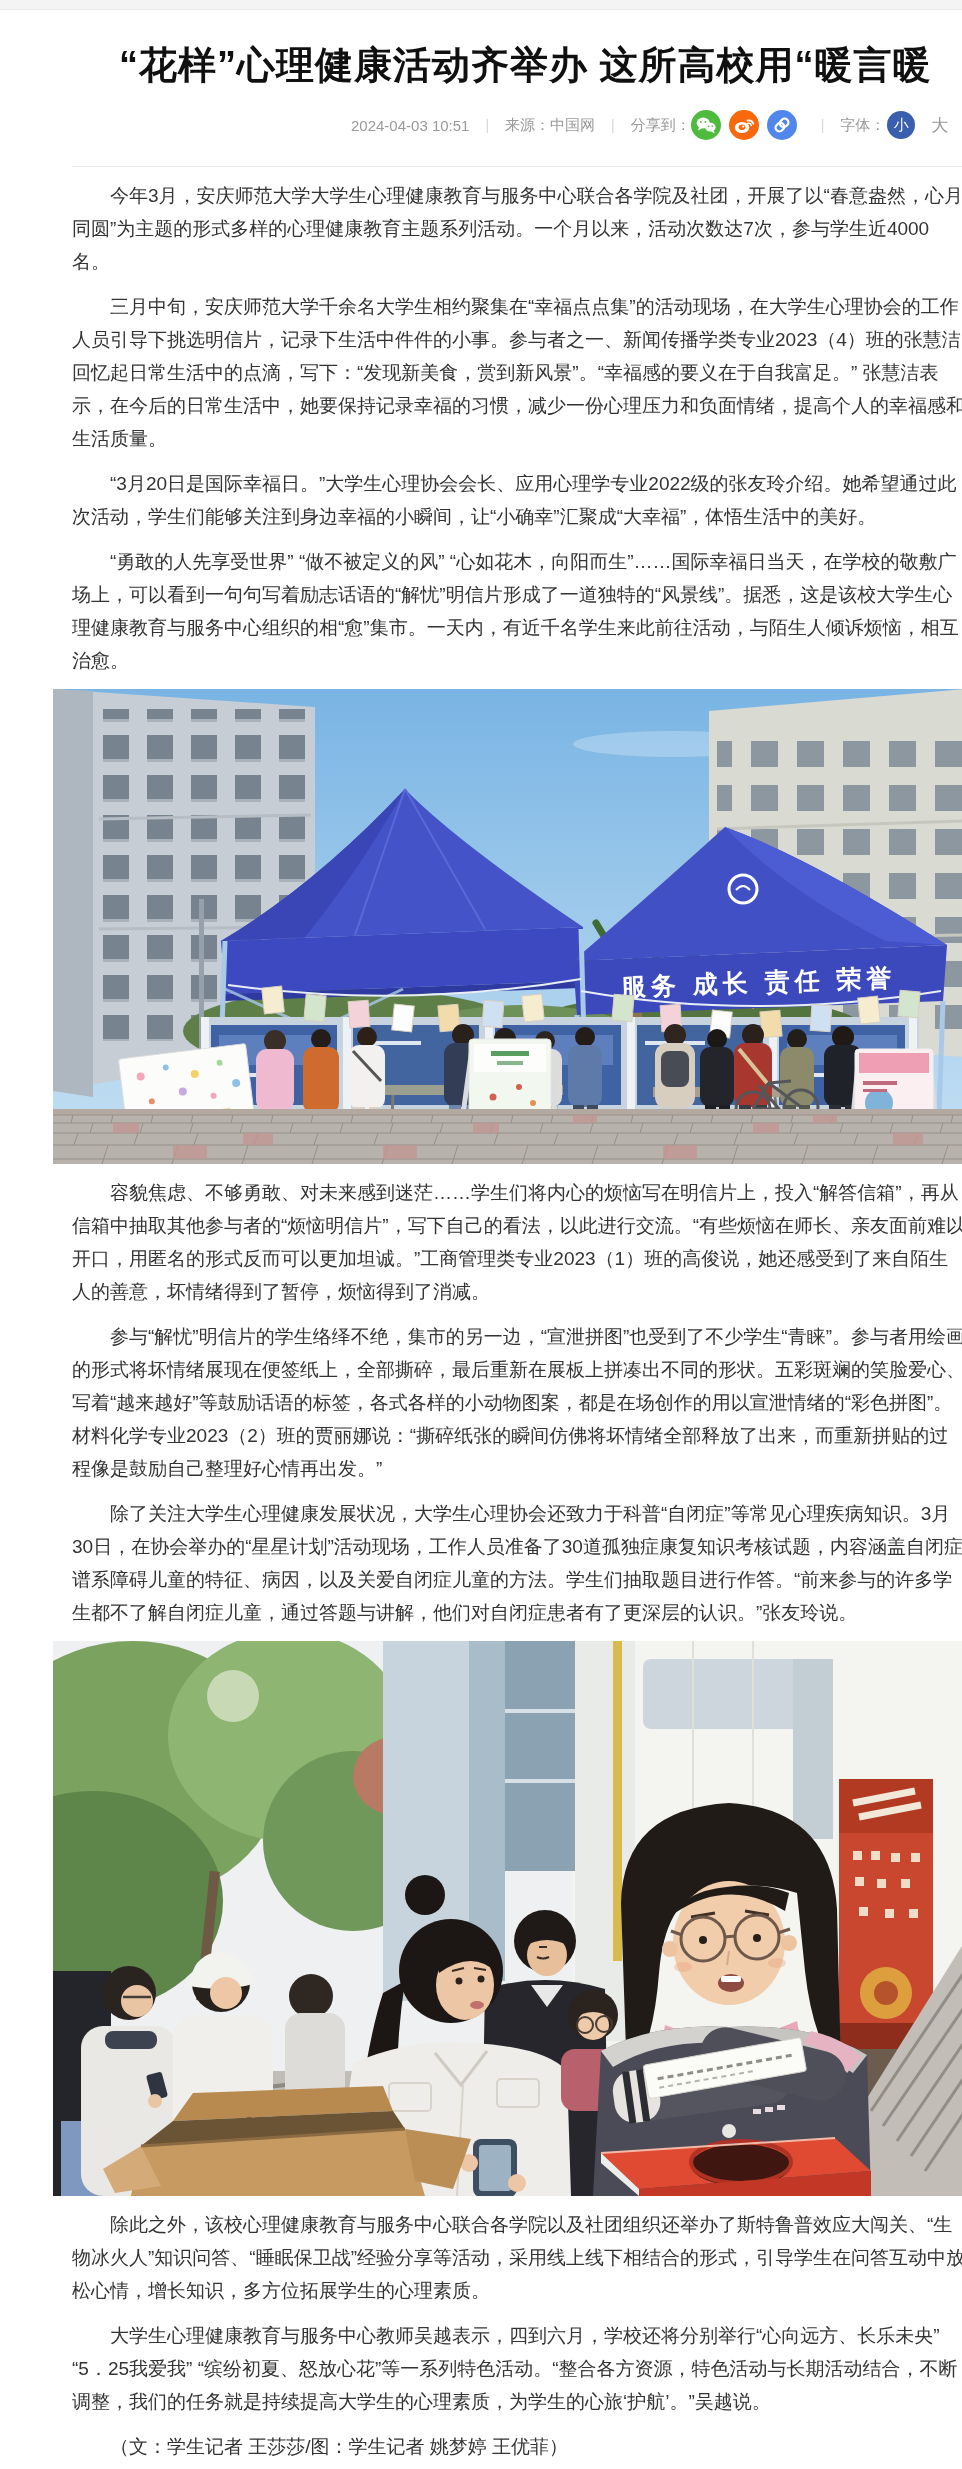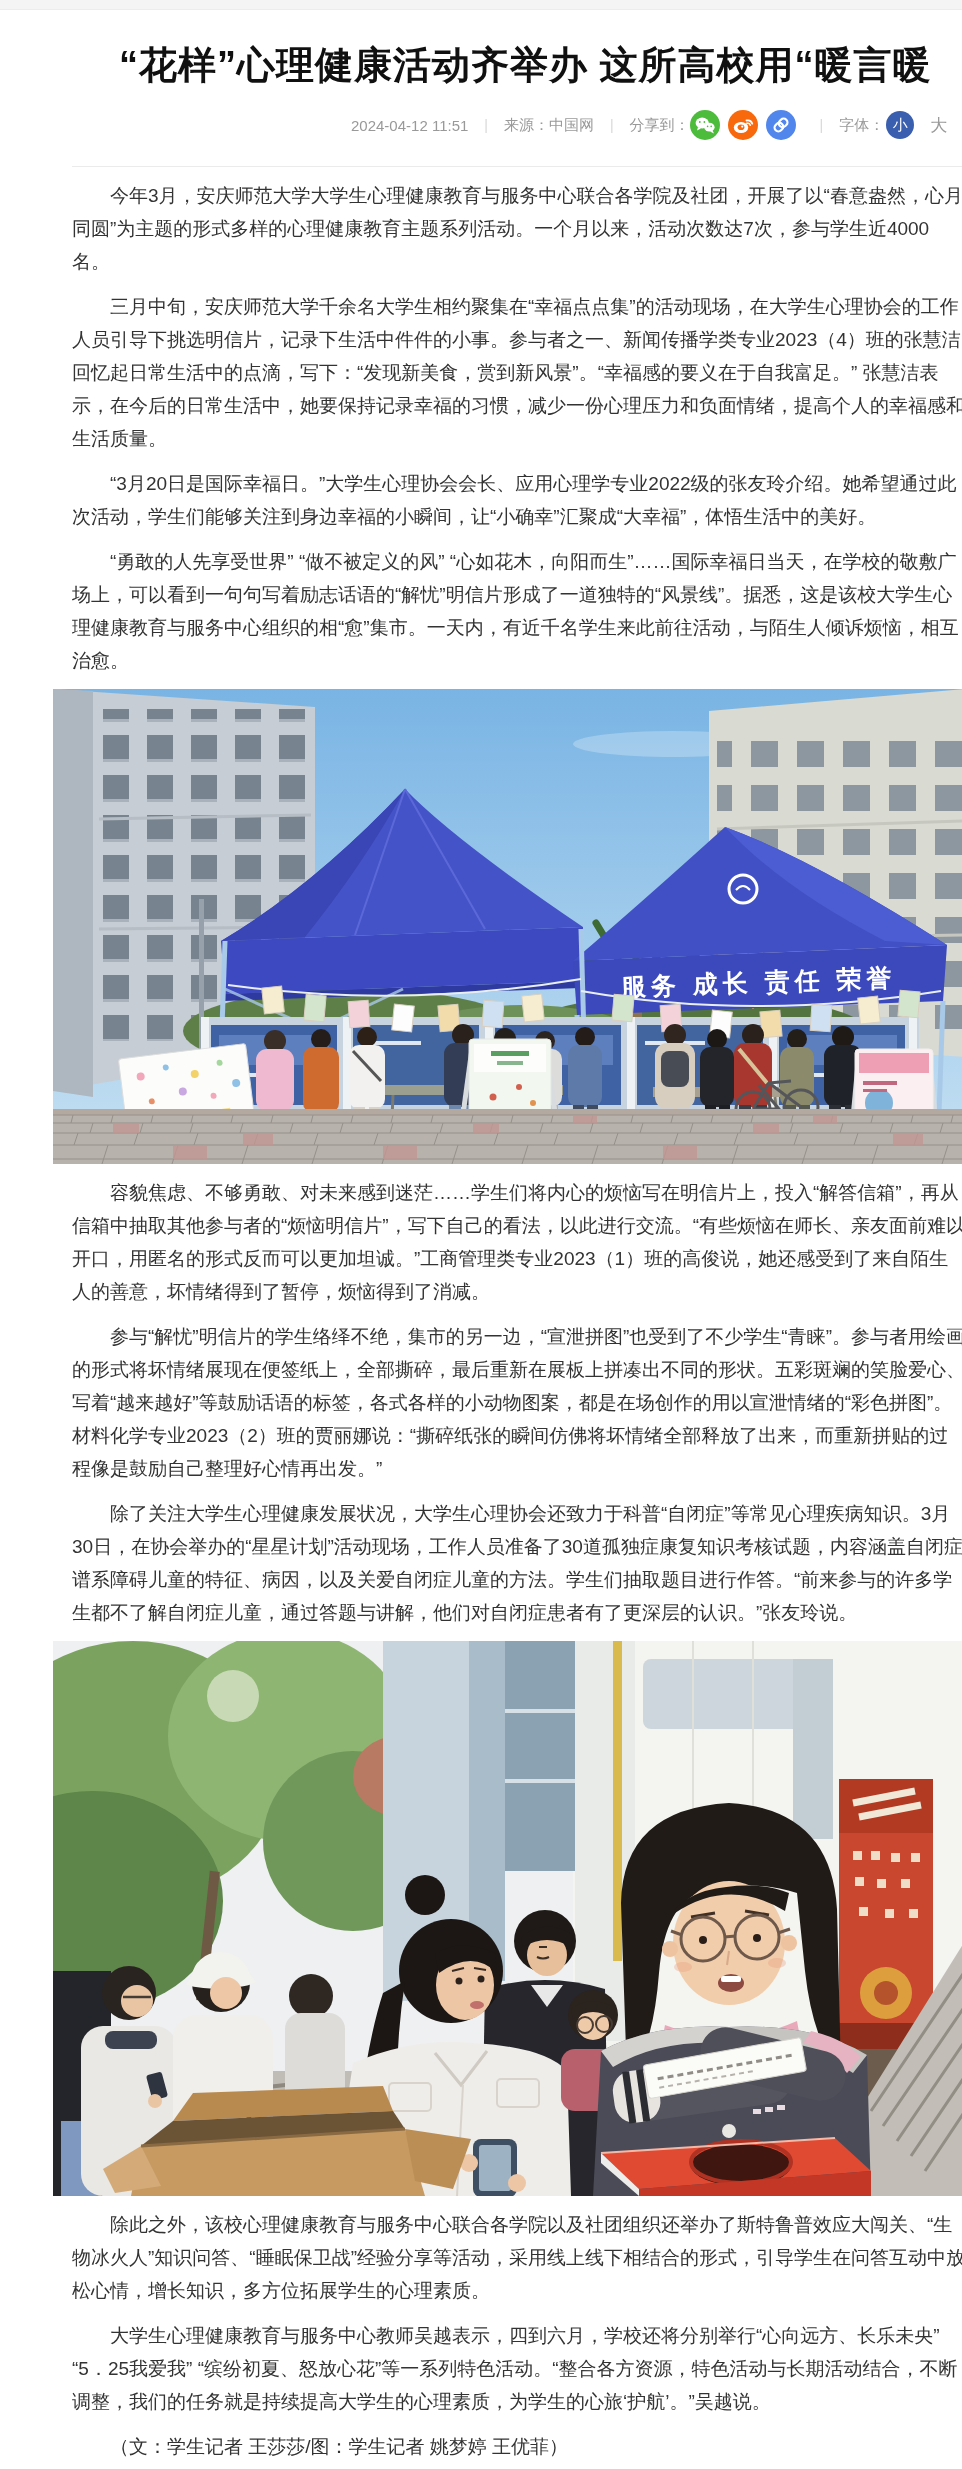--- a/index.html
+++ b/index.html
@@ -34,21 +34,21 @@
 </head>
 <body>
 
 <div class="top-strip"></div>
 
 <div class="article">
 
   <h1 class="title">“花样”心理健康活动齐举办 这所高校用“暖言暖</h1>
 
   <div class="meta">
-    <span>2024-04-12 11:51</span>
+    <span>2024-04-03 10:51</span>
     <span class="sep">|</span>
     <span>来源：中国网</span>
     <span class="sep">|</span>
     <span>分享到：</span>
     <span class="share-icons">
       <span class="icon-circle">
         <svg width="30" height="30" viewBox="0 0 30 30">
           <circle cx="15" cy="15" r="15" fill="#4dbb3c"></circle>
           <ellipse cx="12.2" cy="13" rx="6.6" ry="5.4" fill="#ffffff"></ellipse>
           <polygon points="8,17 7,20.5 11,18.4" fill="#ffffff"></polygon>

